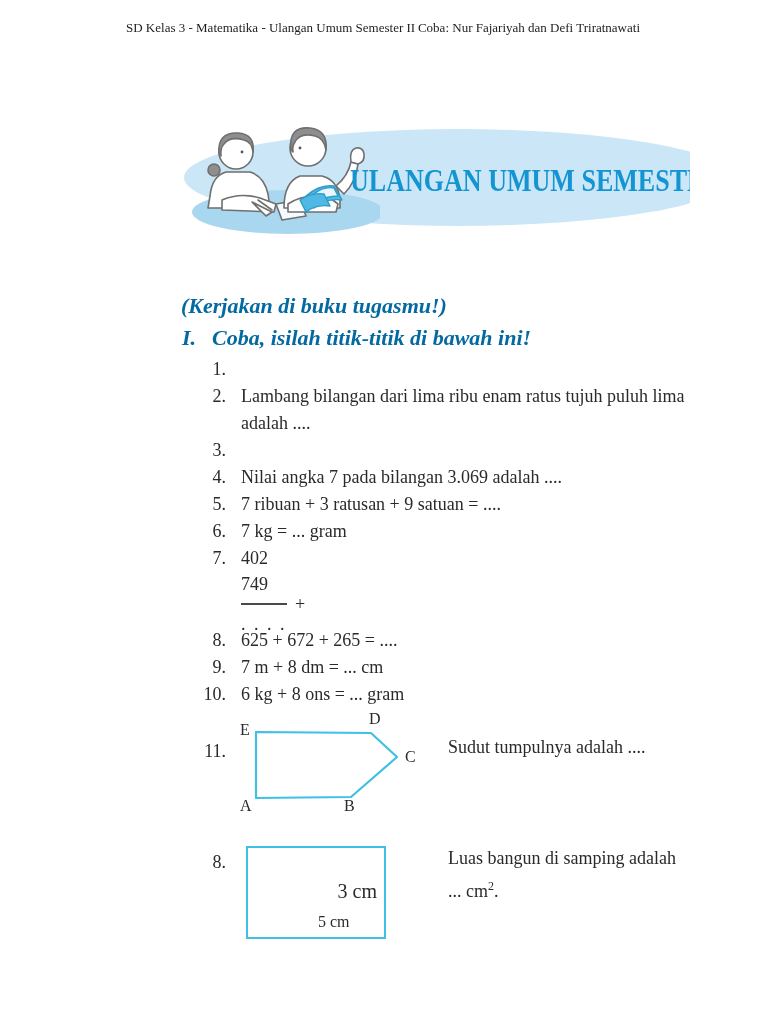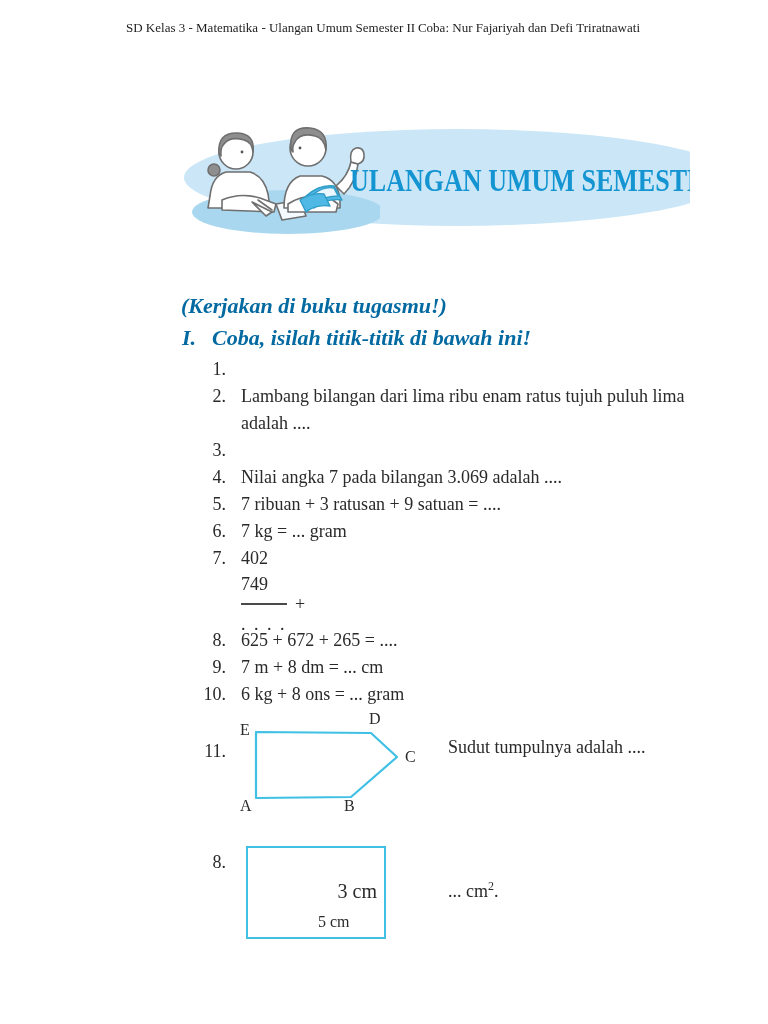--- a/index.html
+++ b/index.html
@@ -163,17 +163,18 @@
   <span class="vlabel" style="left:162px; top:797px">A</span>
   <div class="sideprompt" style="top:737px">Sudut tumpulnya adalah ....</div>
 
   <div class="q" style="top:849px">
     <span class="qno">8.</span>
   </div>
   <div id="rect-shape">
     <span id="rect-h-label">3 cm</span>
     <span id="rect-w-label">5 cm</span>
   </div>
+  <div class="sideprompt" style="top:848px">Luas bangun di samping adalah</div>
   <div class="sideprompt" style="top:879px">
     <span>... cm</span><sup>2</sup><span>.</span>
   </div>
 
 </div>
 
 </body></html>

